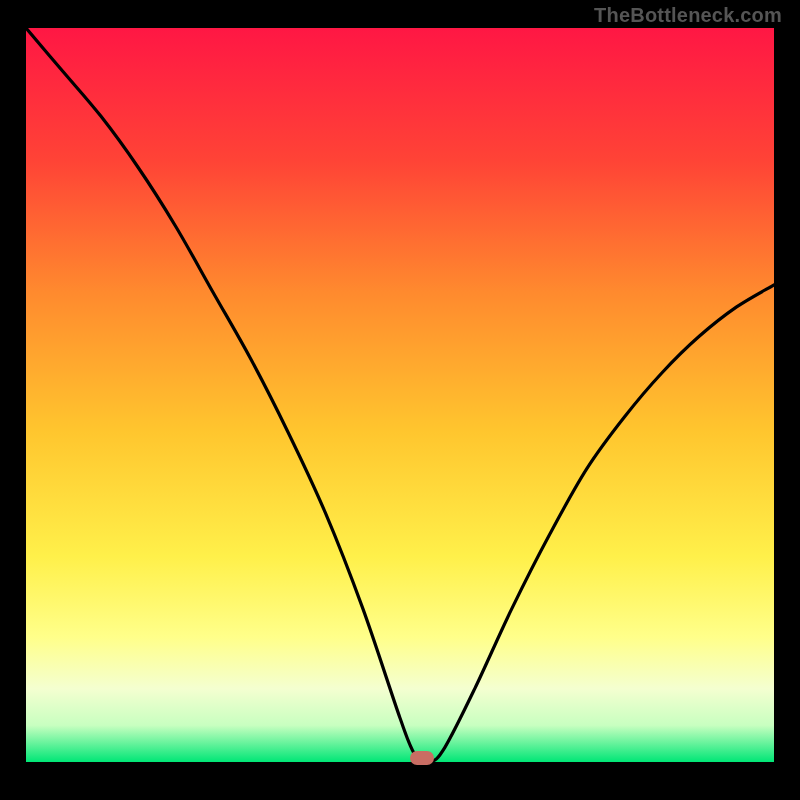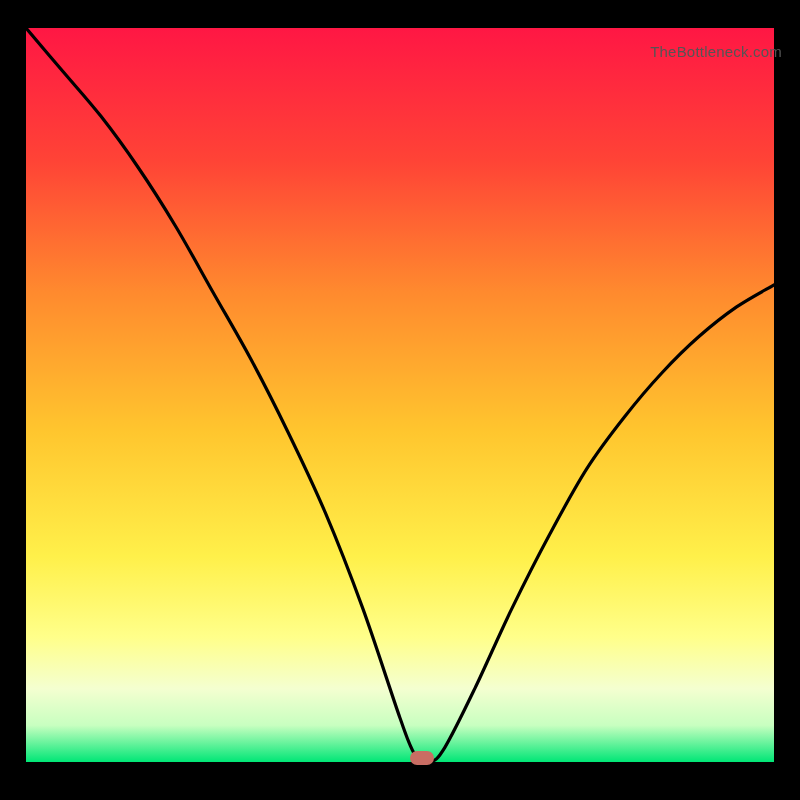--- a/index.html
+++ b/index.html
@@ -15,25 +15,24 @@
     position: relative;
     width: 800px;
     height: 800px;
     background: #000;
   }
   .watermark {
     position: absolute;
     top: 4px;
     right: 18px;
     color: #555;
-    font-size: 15px;
-    font-weight: 400;
+    font-size: 20px;
+    font-weight: 700;
     letter-spacing: 0.2px;
     z-index: 10;
-    margin-top: 39px;
   }
   .plot-wrap {
     position: absolute;
     left: 26px;
     top: 28px;
     width: 748px;
     height: 734px;
   }
   svg {
     width: 100%;

